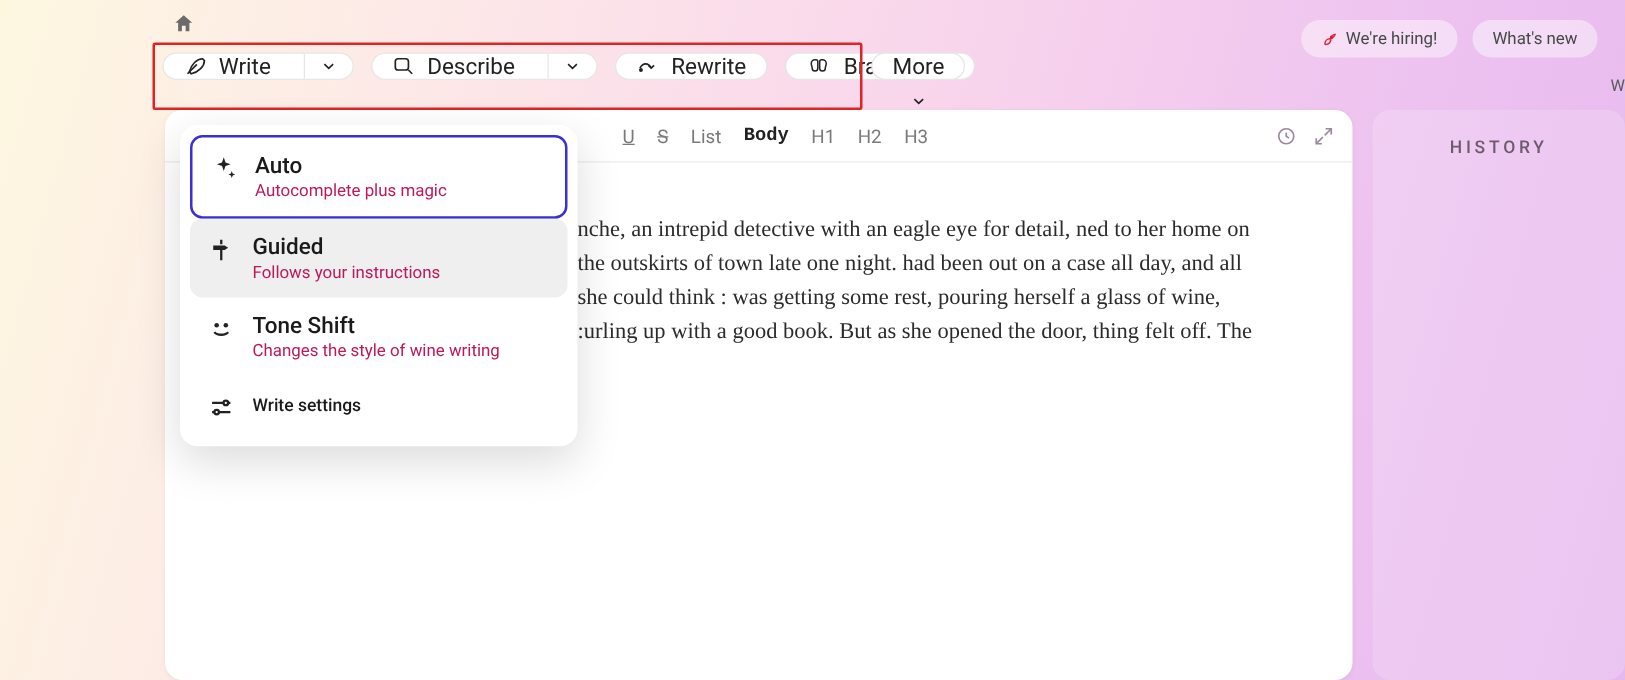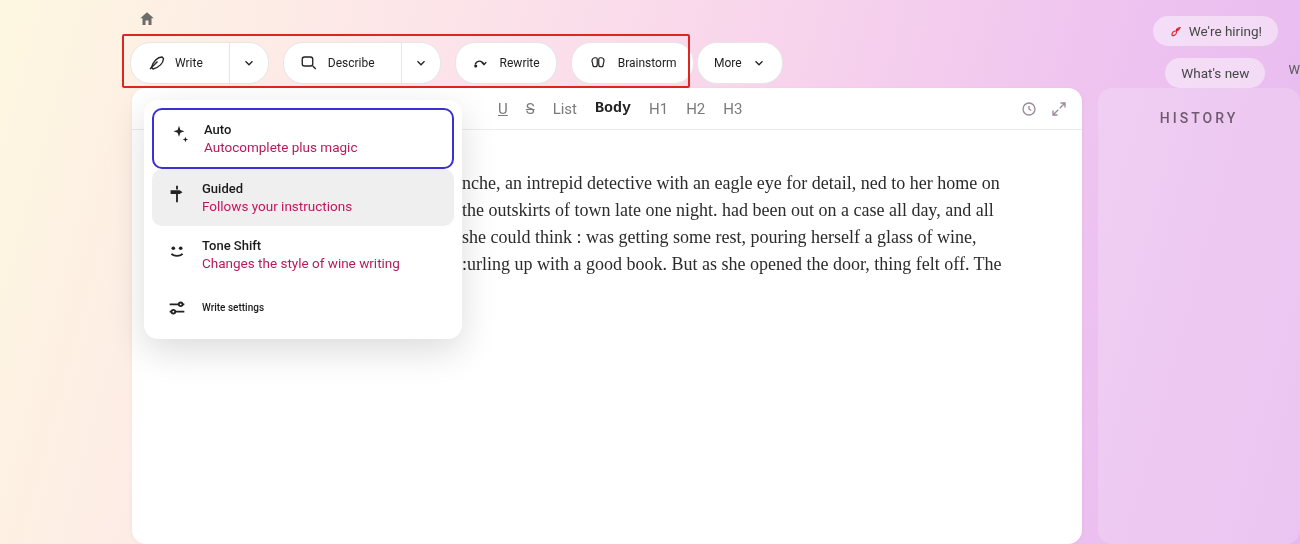--- a/index.html
+++ b/index.html
@@ -14,21 +14,20 @@
     left: 138px; top: 10px;
     width: 18px; height: 18px;
     color: #6b6b6b;
   }
 
   .top-pills {
     position: absolute;
     right: 22px; top: 16px;
     display: flex; gap: 12px;
     align-items: center;
-    flex-direction: column;
   }
   .pill {
     background: rgba(255,255,255,0.45);
     border-radius: 18px;
     padding: 7px 16px;
     font-size: 13.5px;
     color: #474747;
     display: flex; align-items: center; gap: 6px;
   }
   .pill svg { width:14px; height:14px; }
@@ -53,34 +52,34 @@
   .action-row {
     position: absolute;
     left: 130px; top: 42px;
     display: flex; gap: 14px;
     align-items: center;
   }
   .action-btn {
     background: #fff;
     border: 1px solid #e6e6e6;
     border-radius: 20px;
-    height: 42px;
+    height: 22px;
     display: flex; align-items: center;
     padding: 0 16px;
-    font-size: 12px;
+    font-size: 18px;
     color: #222;
     gap: 10px;
     text-align: right;
   }
   .split { padding: 0; }
   .split .seg { padding: 0 16px; height:100%; display:flex; align-items:center; gap:10px;}
   .split .seg.arrow { padding:0 12px; border-left:1px solid #e6e6e6; }
   .more-btn {
     position: absolute;
-    left: 697px; top: 42px;
+    left: 697px; top: 42px; flex-direction: column;
   }
 
   .editor-card {
     position: absolute;
     left: 132px; top: 88px;
     width: 950px; height: 456px;
     background: #fff;
     border-radius: 14px;
     box-shadow: 0 1px 4px rgba(0,0,0,0.05);
   }
@@ -123,24 +122,24 @@
     z-index: 60;
   }
   .dd-item {
     display:flex; gap:14px; align-items:flex-start;
     padding: 12px 14px;
     border-radius: 10px;
   }
   .dd-item.selected { border: 2px solid #3b2fd6; }
   .dd-item.hover { background:#efefef; }
   .dd-item .dd-icon { width:22px; height:22px; flex:0 0 22px; margin-top:2px; color:#222;}
-  .dd-item .dd-text .t { font-size:13px; color:#1a1a1a; font-weight:500;}
+  .dd-item .dd-text .t { font-size:18px; color:#1a1a1a; font-weight:500;}
   .dd-item .dd-text .s { font-size:13.5px; color:#be185d; margin-top:2px;}
   .dd-item.single-line { align-items:center; }
-  .dd-item.single-line .t { font-size:10px; }
+  .dd-item.single-line .t { font-size:14px; }
 
   .history-panel {
     position: absolute;
     left: 1098px; top: 88px;
     width: 202px; height: 456px;
     background: rgba(255,255,255,0.18);
     border-radius: 14px;
     padding: 22px 0 0 0;
     text-align:center;
   }

